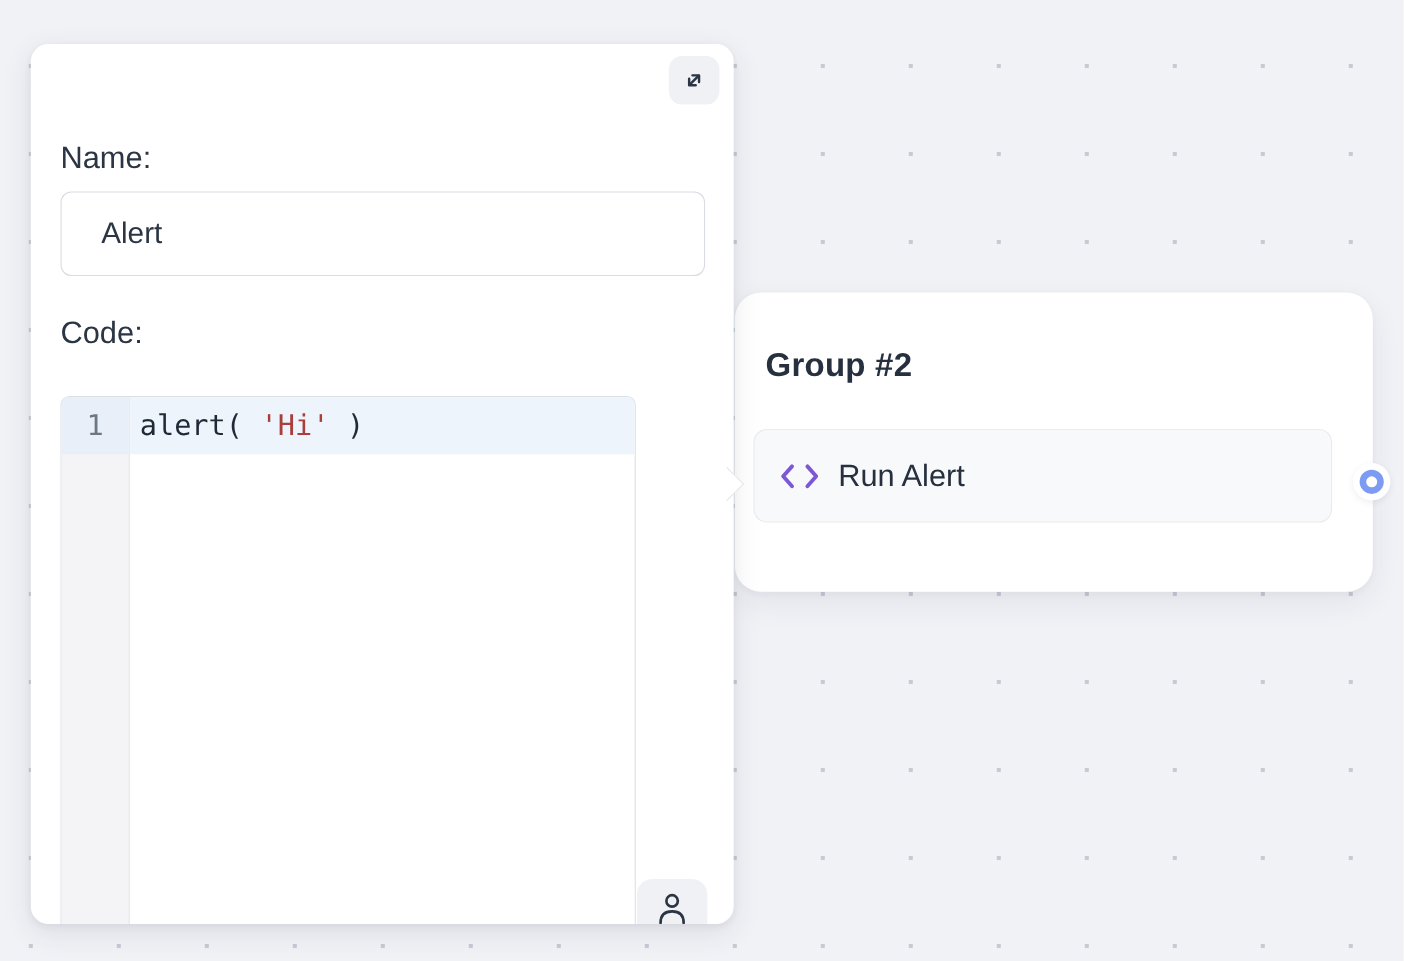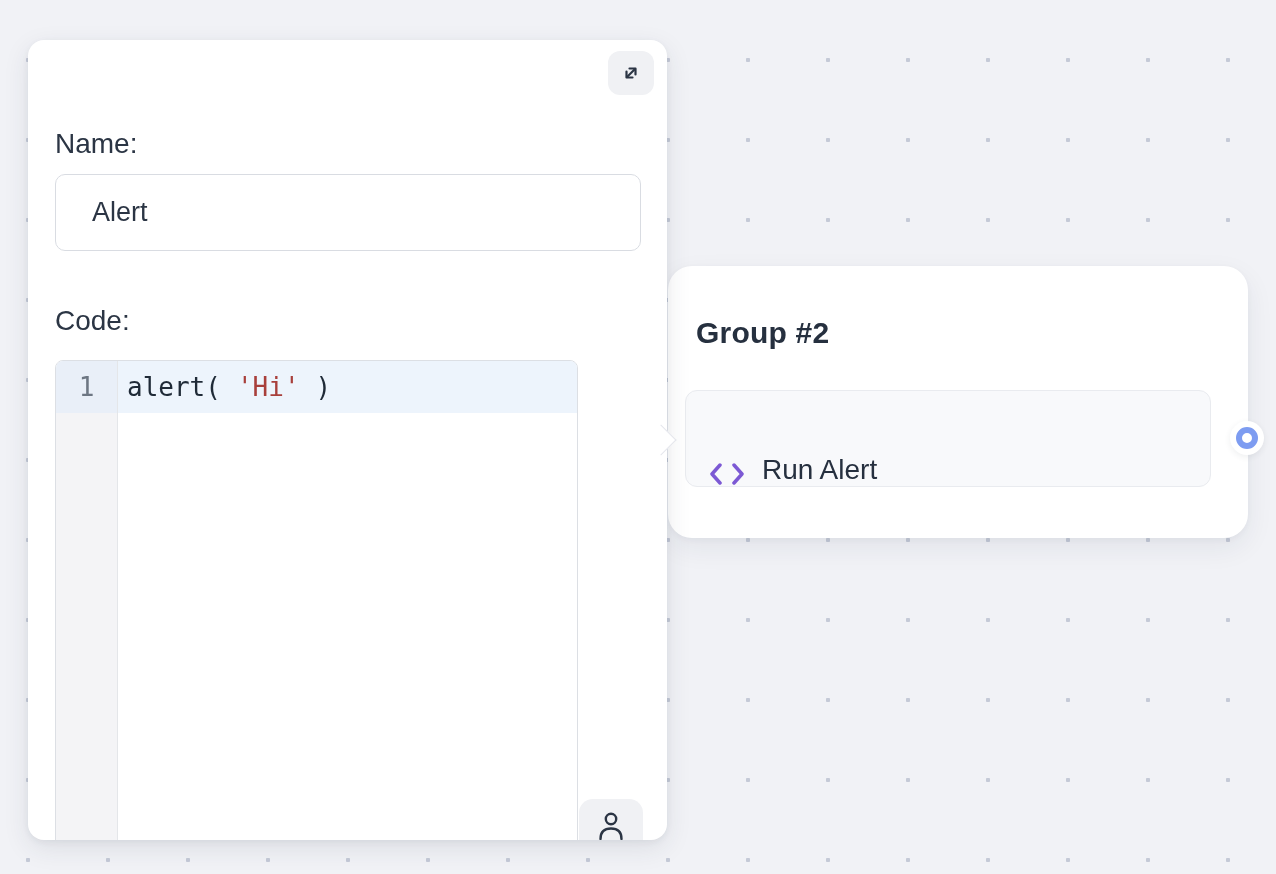--- a/index.html
+++ b/index.html
@@ -19,23 +19,23 @@
   .group-card {
     position:absolute; left:668px; top:266px; width:580px; height:272px;
     background:#ffffff; border-radius:24px;
     box-shadow:0 10px 28px rgba(35,45,65,0.07), 0 2px 6px rgba(35,45,65,0.04);
   }
   .group-title {
     position:absolute; left:28px; top:50px;
     font-size:30px; font-weight:700; color:#26303f; letter-spacing:0.2px;
   }
   .node-item {
-    position:absolute; left:17px; top:124px; width:526px; height:97px;
+    position:absolute; left:17px; top:124px; width:526px; height:85px;
     background:#f8f9fb; border:1px solid #e9ebef; border-radius:12px;
-    display:flex; align-items:flex-end; padding-left:24px; cursor:pointer;
+    display:flex; align-items:center; padding-left:24px; cursor:pointer;
   }
   .code-icon { display:flex; align-items:center; margin-right:18px; }
   .node-label { font-size:28px; color:#26303f; }
 
   .handle-halo {
     position:absolute; left:562px; top:155px; width:34px; height:34px;
     background:#ffffff; border-radius:50%;
     box-shadow:0 2px 6px rgba(35,45,65,0.08);
   }
   .output-handle {
@@ -54,21 +54,21 @@
     background:#ffffff; transform:rotate(45deg);
     border-top:1px solid #e4e6ec; border-right:1px solid #e4e6ec;
   }
   .expand-btn {
     position:absolute; right:13px; top:11px; width:46px; height:44px;
     background:#f0f1f4; border:none; border-radius:12px; cursor:pointer;
     display:flex; align-items:center; justify-content:center;
   }
   .field-label { position:absolute; left:27px; font-size:28px; color:#2b3544; }
   .field-label.name { top:88px; }
-  .field-label.code { top:265px; }
+  .field-label.code { top:247px; }
   .name-input {
     position:absolute; left:27px; top:134px; width:586px; height:77px;
     border:1px solid #d9dce2; border-radius:10px; background:#ffffff;
     font-family:"Liberation Sans", sans-serif; font-size:27px; color:#2b3544;
     padding:0 0 0 36px; outline:none;
   }
   .code-editor {
     position:absolute; left:27px; top:320px; width:523px; height:520px;
     border:1px solid #dcdfe4; border-radius:8px 8px 0 0;
     display:flex; overflow:hidden; background:#ffffff;

